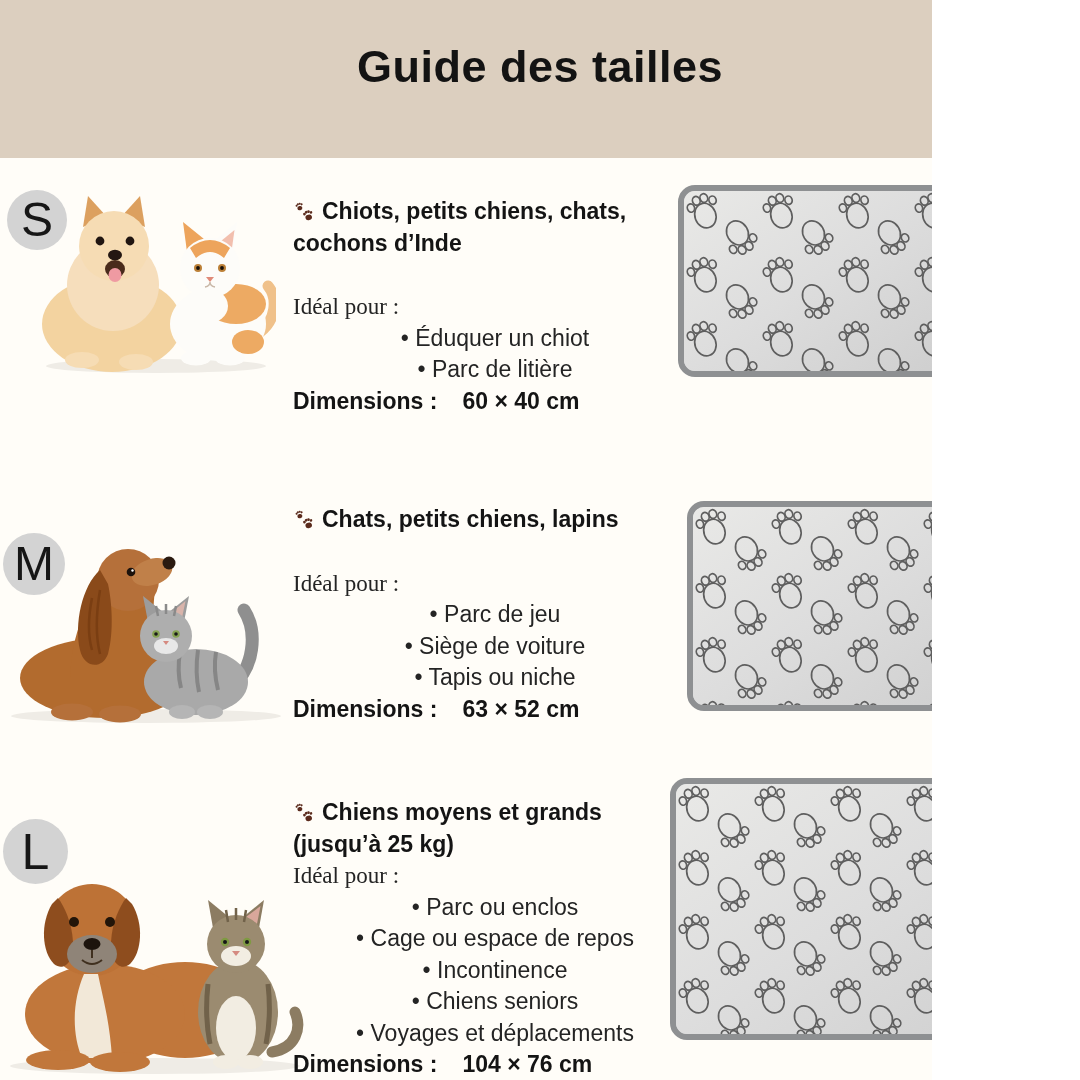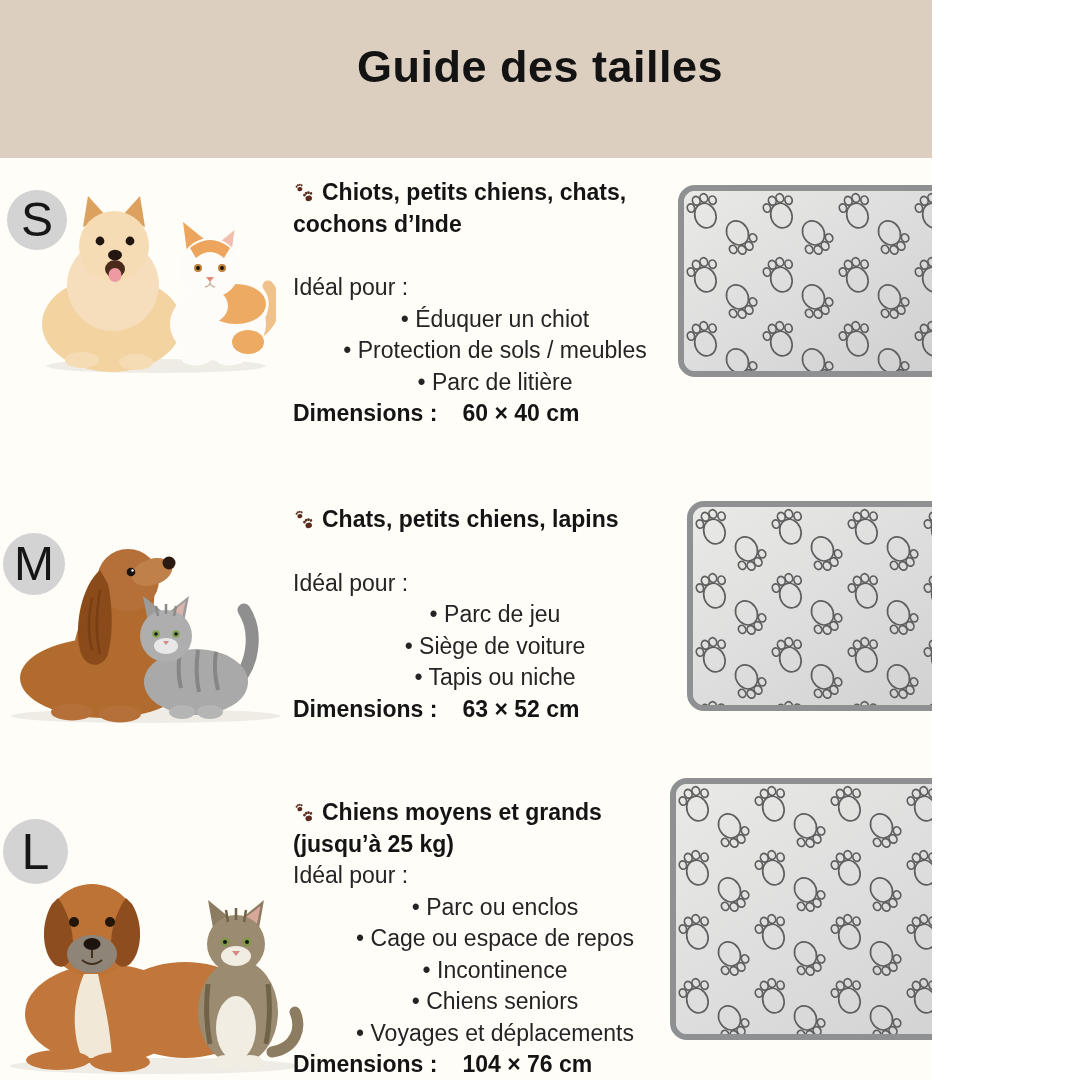--- a/index.html
+++ b/index.html
@@ -26,26 +26,26 @@
   .badge-m{left:3px;top:533px;width:62px;height:62px;}
   .badge-l{left:3px;top:819px;width:65px;height:65px;font-size:50px;}
   
   .photo{position:absolute;}
   .photo-s{left:38px;top:182px;width:238px;height:194px;}
   .photo-m{left:0px;top:528px;width:292px;height:196px;}
   .photo-l{left:0px;top:852px;width:308px;height:224px;}
   .photo svg{width:100%;height:100%;display:block;}
   
   .text-col{position:absolute;left:293px;width:392px;font-size:23px;line-height:31.5px;color:#242424;}
-  .text-s{top:177px;}
+  .text-s{top:196px;}
   .text-m{top:504px;}
   .text-l{top:797px;}
   .heading{font-weight:700;color:#141414;}
   .paw-marker{display:inline-block;width:22px;height:22px;vertical-align:-3px;margin-right:7px;}
-  .ideal{margin-top:32px;}
+  .ideal{margin-top:32px;font-family:Liberation Serif, serif;}
   .text-l .ideal{margin-top:0;}
   .bullet{padding-left:12px;text-align:center;}
   .bullet::before{content:"• ";}
   .dims{font-weight:700;color:#141414;}
   .dims-value{margin-left:25px;}
   
   .mat{
     position:absolute;box-sizing:border-box;
     border:6px solid #8e9092;border-radius:17px;overflow:hidden;background:#d9d9d9;
   }
@@ -124,21 +124,20 @@
                 <circle cx="-1.6" cy="-4.6" r="1.9"></circle>
                 <circle cx="1.8" cy="-4.6" r="1.9"></circle>
                 <circle cx="4.8" cy="-2.6" r="1.9"></circle>
             </g>
           </svg>
         </span><span>Chiots, petits chiens, chats,</span>
         <div>cochons d’Inde</div>
       </div>
       <div class="ideal">Idéal pour :</div>
       <div class="bullet">Éduquer un chiot</div>
-      <div class="bullet">Protection de sols / meubles</div>
       <div class="bullet">Parc de litière</div>
       <div class="dims">
         <span>Dimensions :</span><span class="dims-value">60 × 40 cm</span>
       </div>
     </div>
 
     <div class="mat mat-s">
       <svg>
         <defs>
           <linearGradient id="gs" x1="0" y1="0" x2="1" y2="1">

